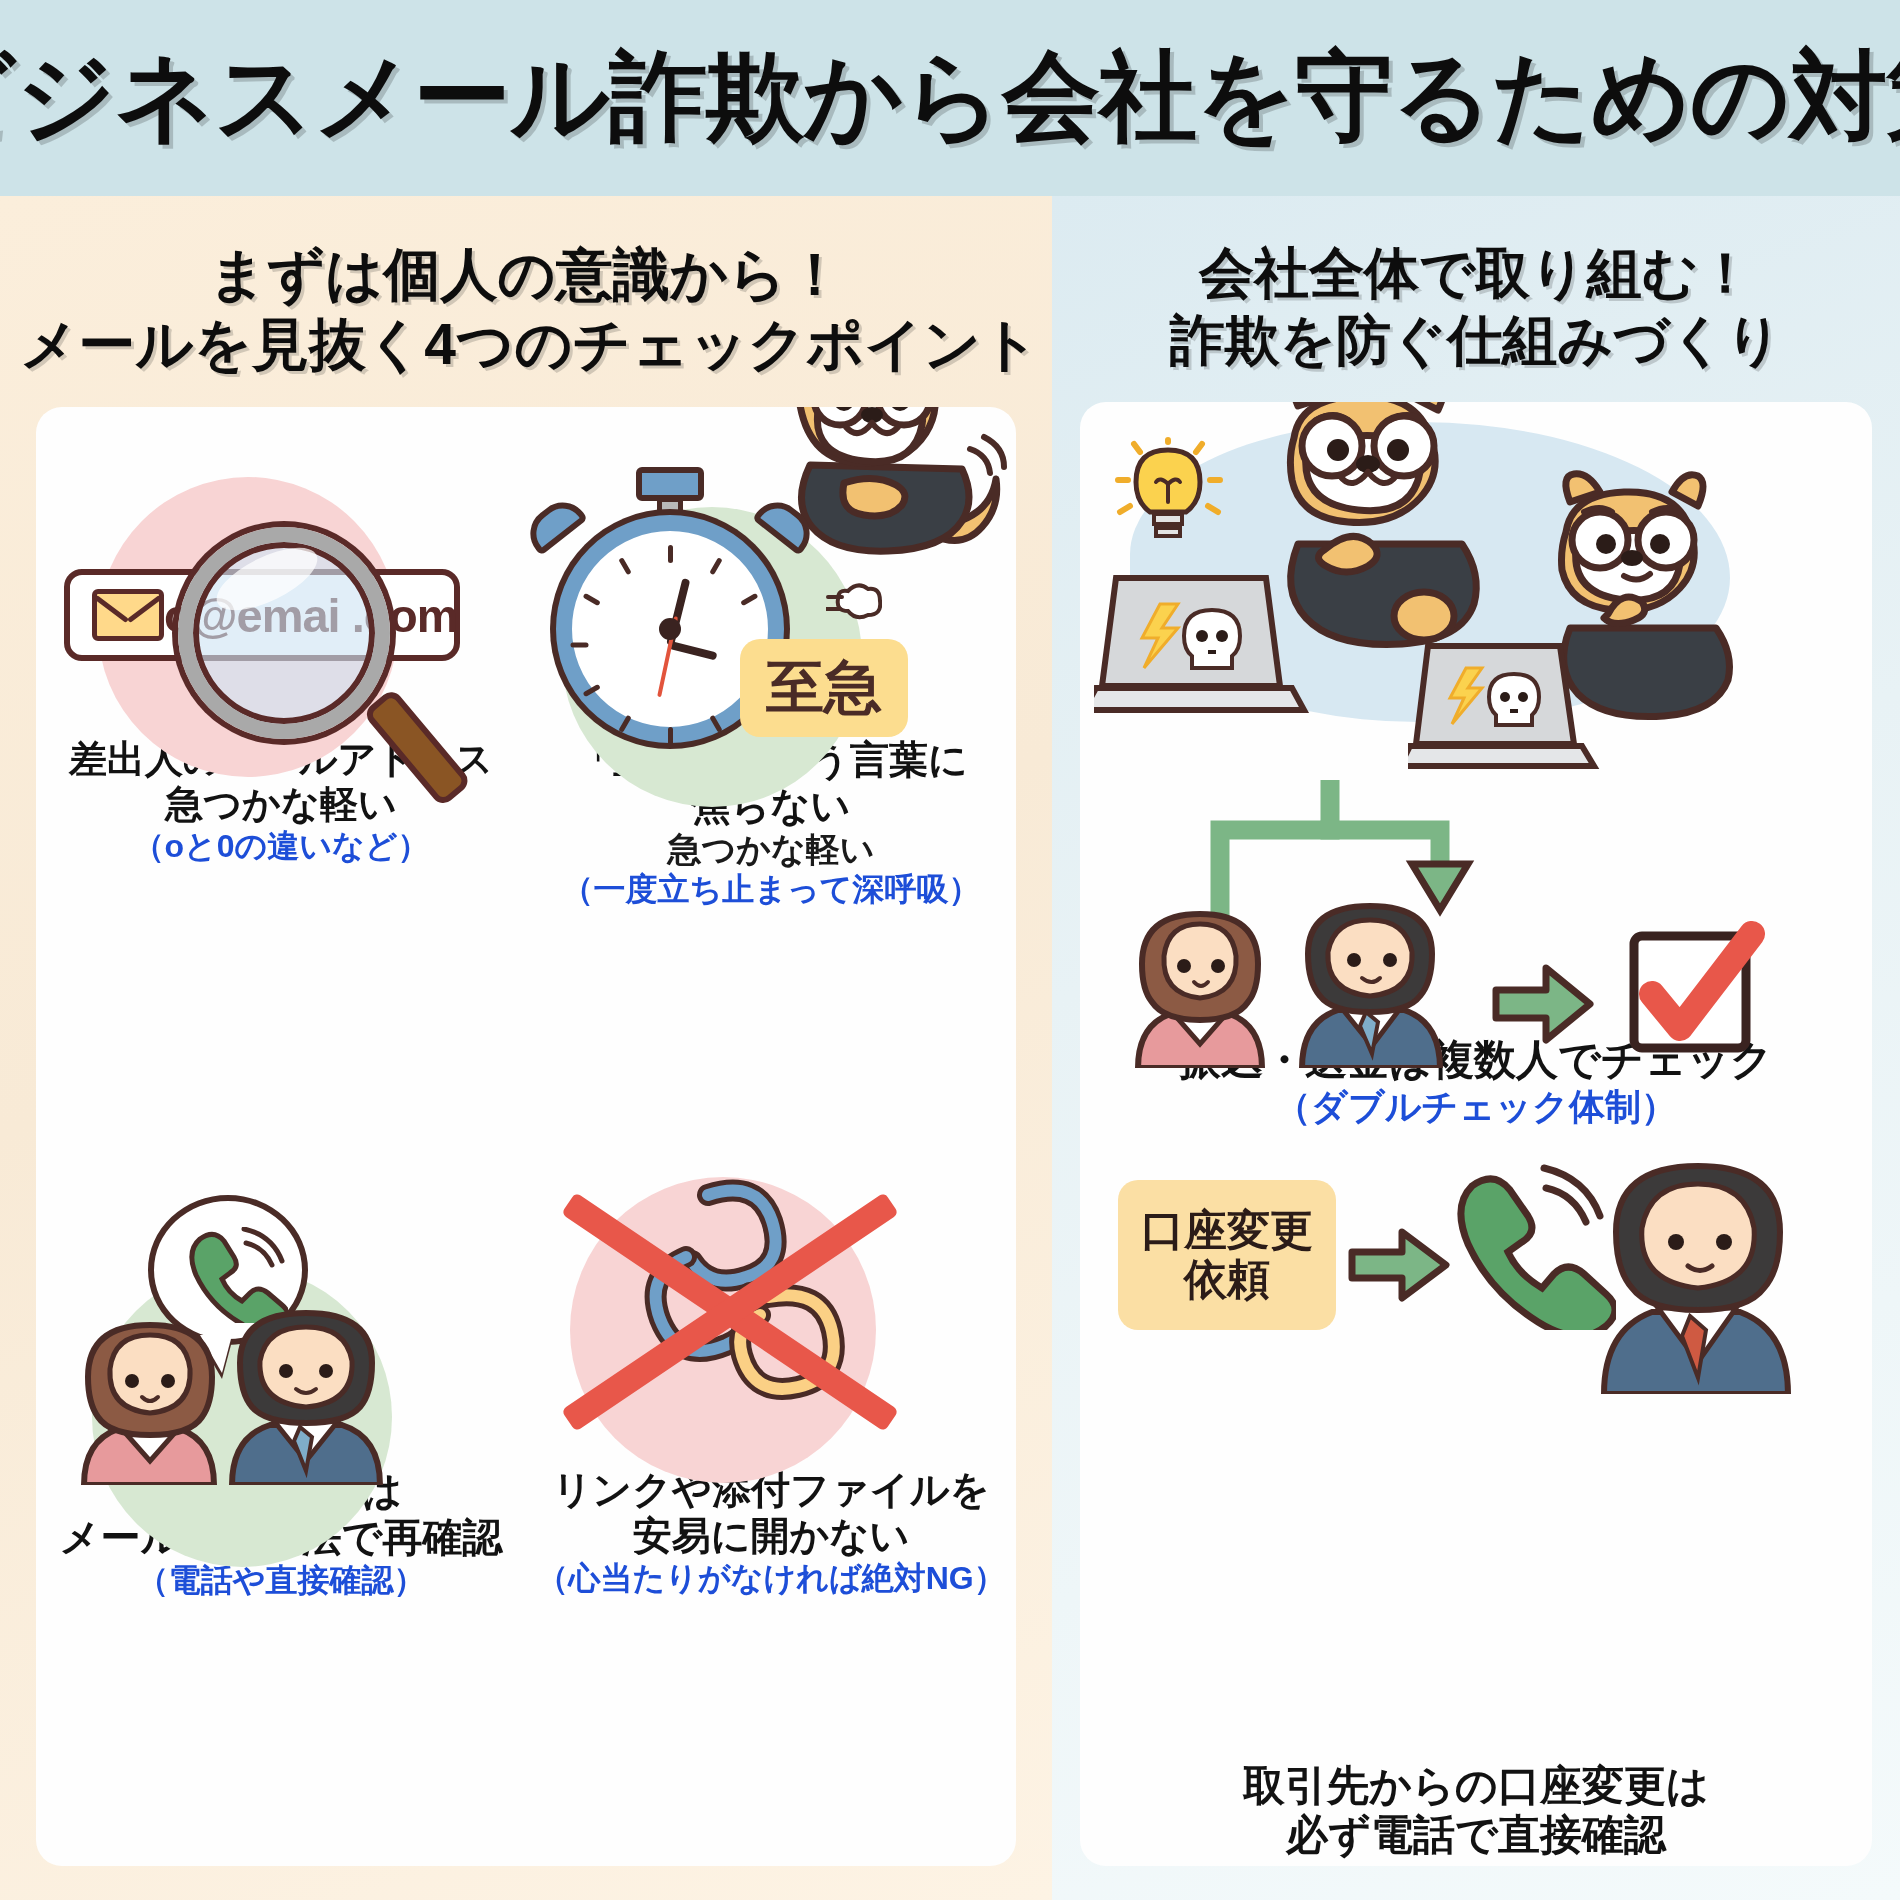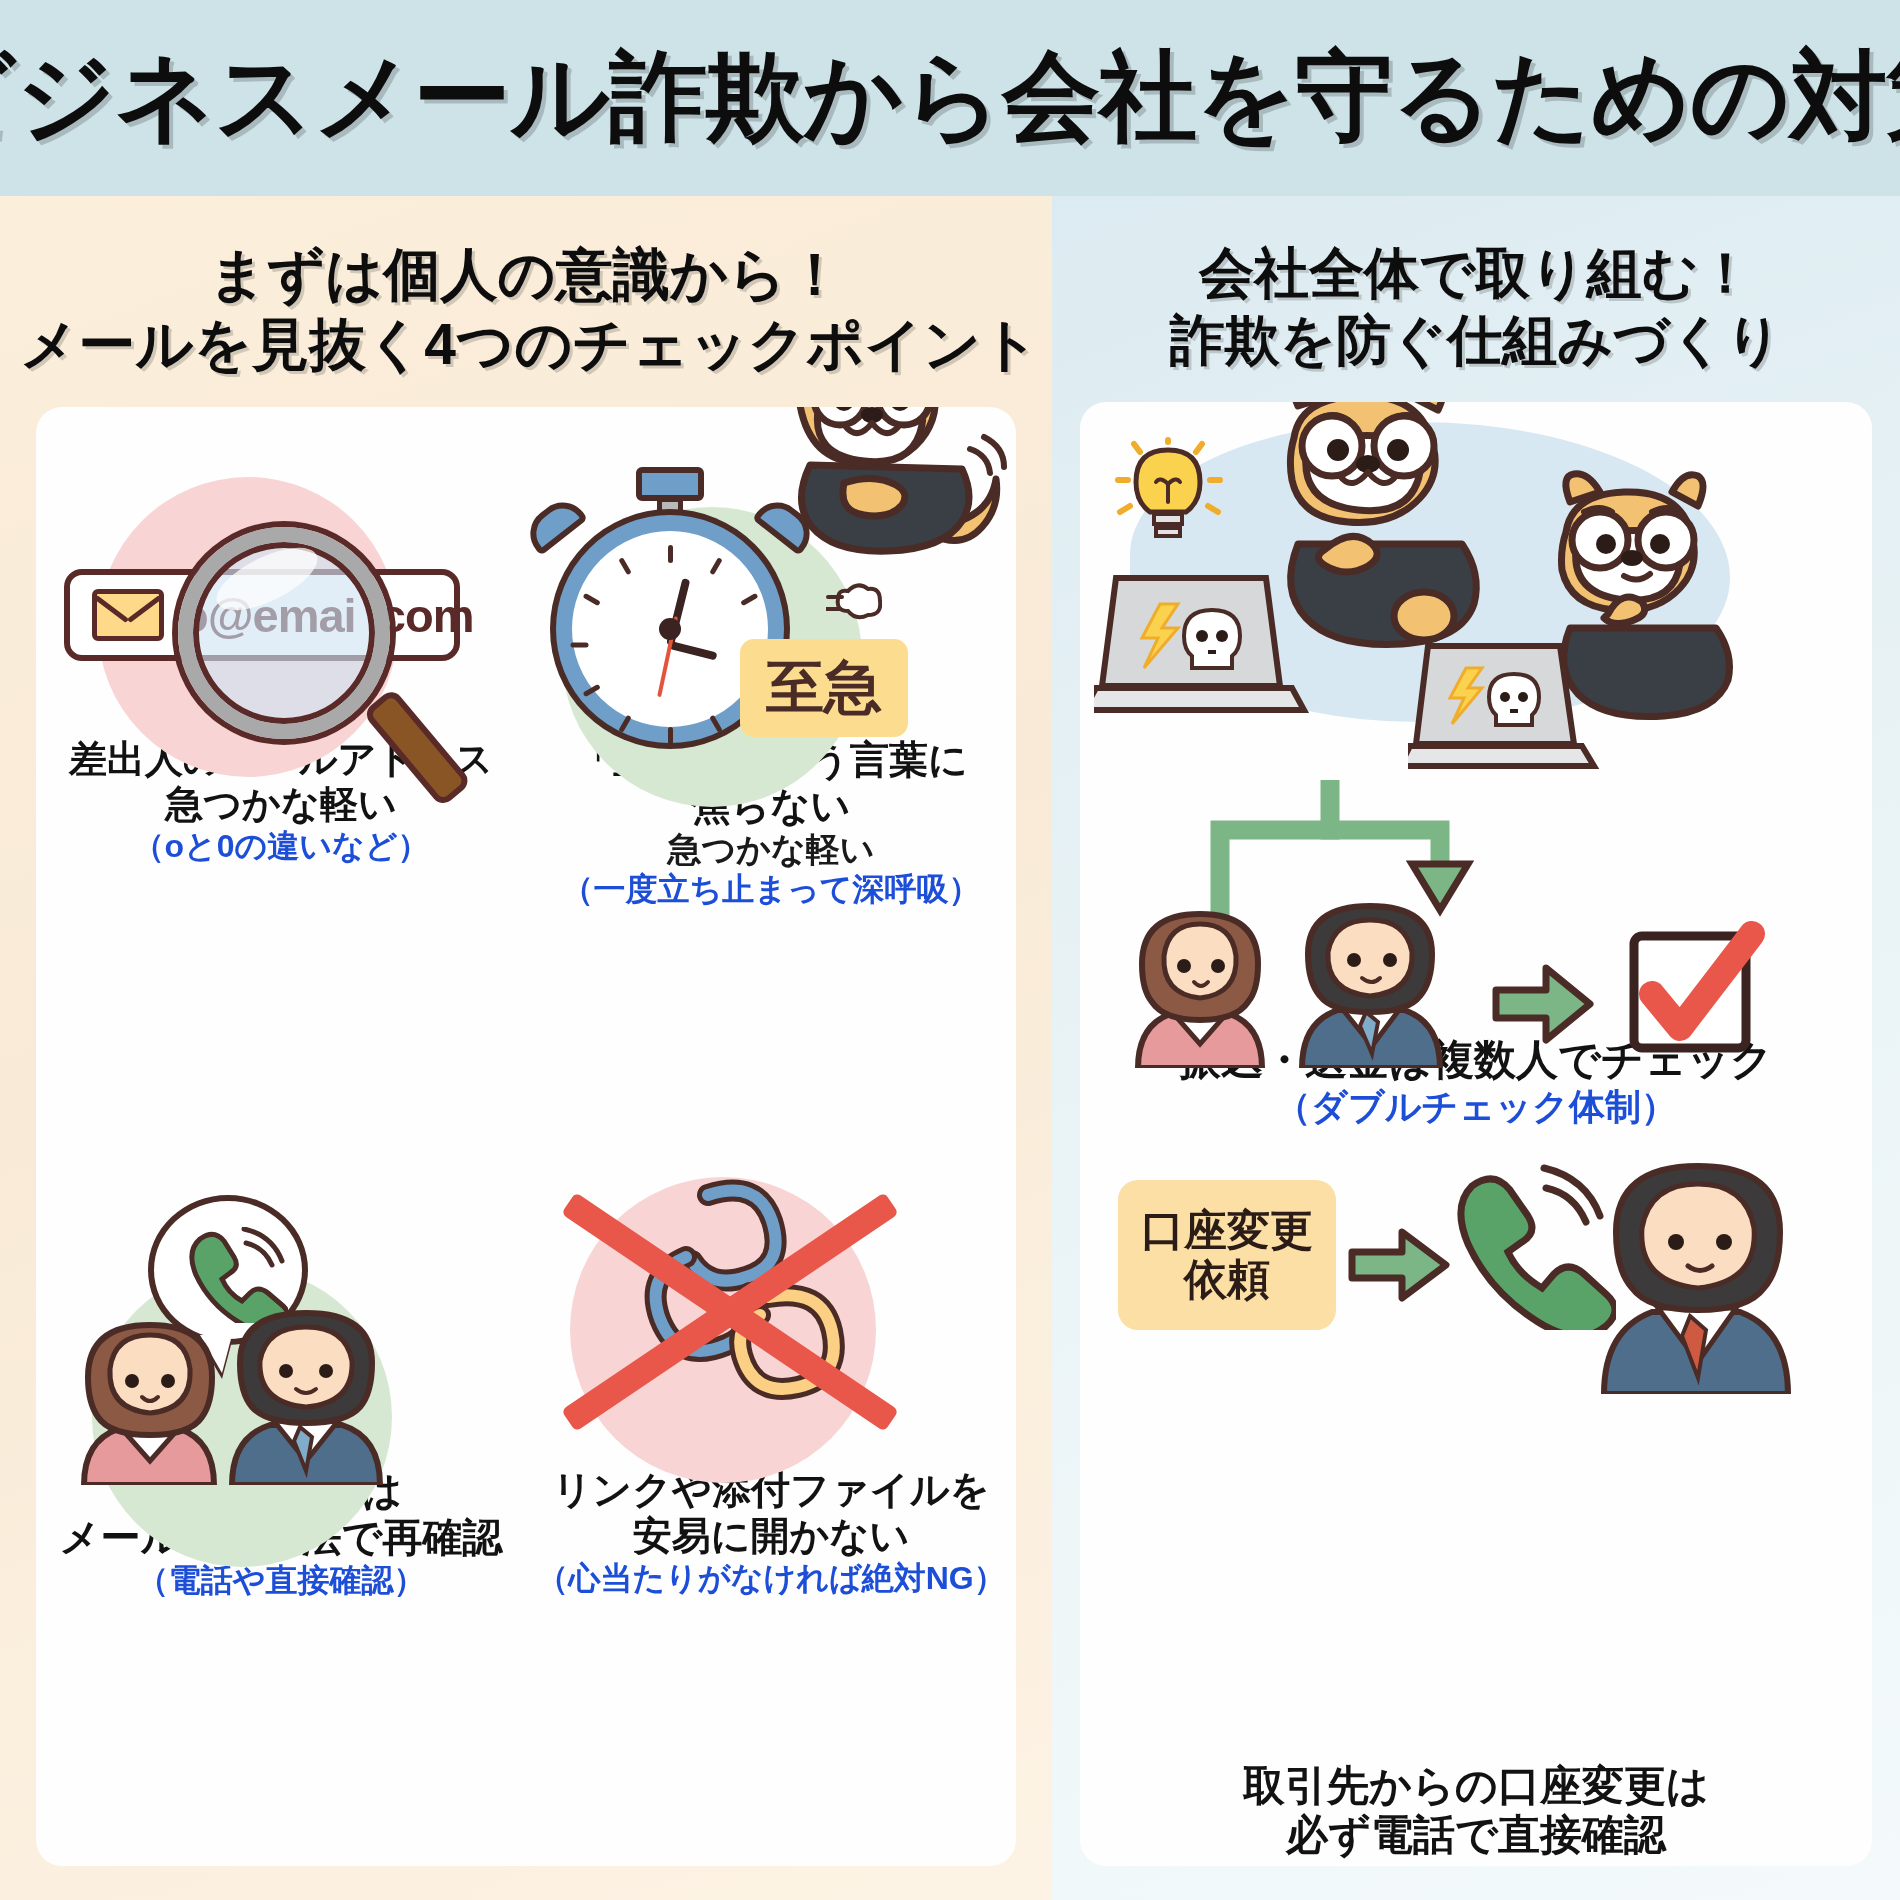--- a/index.html
+++ b/index.html
@@ -94,21 +94,21 @@
   
   .blob { position: absolute; border-radius: 50%; }
   .blob-pink  { background: #f8d4d4; }
   .blob-green { background: #d7e8d2; }
   .blob-blue  { background: #d7e8f2; }
 
   
   .mailbar {
     position: absolute; left: 28px; top: 162px; width: 396px; height: 92px;
     background: #fff; border: 6px solid #5a2a28; border-radius: 18px;
-    display: flex; align-items: center; padding-left: 22px; gap: 16px;
+    display: flex; align-items: center; padding-left: 22px; 
   }
   .envelope {
     width: 72px; height: 52px; background: #ffd98a; border: 5px solid #5a2a28;
     border-radius: 6px; position: relative; flex: 0 0 auto;
   }
   .envelope:before, .envelope:after {
     content: ""; position: absolute; top: 1px; width: 40px; height: 5px; background: #5a2a28; border-radius: 3px;
   }
   .envelope:before { left: 0px;  transform: rotate(37deg); transform-origin: left top; }
   .envelope:after  { right: 0px; transform: rotate(-37deg); transform-origin: right top; }
@@ -141,21 +141,21 @@
   .hand-m { position: absolute; left: 50%; top: 58px; width: 8px; height: 48px; background: #3a2320; border-radius: 5px; transform-origin: 50% 100%; margin-left: -4px; transform: rotate(104deg); }
   .hand-s { position: absolute; left: 50%; top: 54px; width: 4px; height: 82px; background: #e2543c; border-radius: 3px; transform-origin: 50% 64%; margin-left: -2px; transform: rotate(192deg); }
   .pivot { position: absolute; left: 50%; top: 50%; width: 22px; height: 22px; margin: -11px 0 0 -11px; border-radius: 50%; background: #3a2320; }
   .crown { position: absolute; left: 50%; top: -48px; margin-left: -34px; width: 68px; height: 34px; background: #6f9fc8; border: 6px solid #4a2b26; border-radius: 6px; }
   .crown-stem { position: absolute; left: 50%; top: -18px; margin-left: -13px; width: 26px; height: 24px; background: #b9b9b9; border: 5px solid #4a2b26; }
   .ear { position: absolute; width: 60px; height: 34px; background: #6f9fc8; border: 6px solid #4a2b26; border-radius: 26px 26px 6px 6px; }
   .ear.l { left: -32px; top: -8px; transform: rotate(-38deg); }
   .ear.r { right: -32px; top: -8px; transform: rotate(38deg); }
   .urgent-badge {
     position: absolute; left: 214px; top: 232px; width: 168px; height: 98px;
-    background: #fcdd8f; border-radius: 14px;
+    background: #fcdd8f; border-radius: 20px;
     display: flex; align-items: center; justify-content: center;
   }
   .urgent-badge span { font-size: 58px; font-weight: 700; color: #4a2b26; white-space: nowrap; }
   .puff { position: absolute; left: 300px; top: 174px; width: 56px; height: 46px; }
   .puff svg { width: 100%; height: 100%; }
 
   
   .mascot { position: absolute; }
   .mascot svg { width: 100%; height: 100%; overflow: visible; }
 

